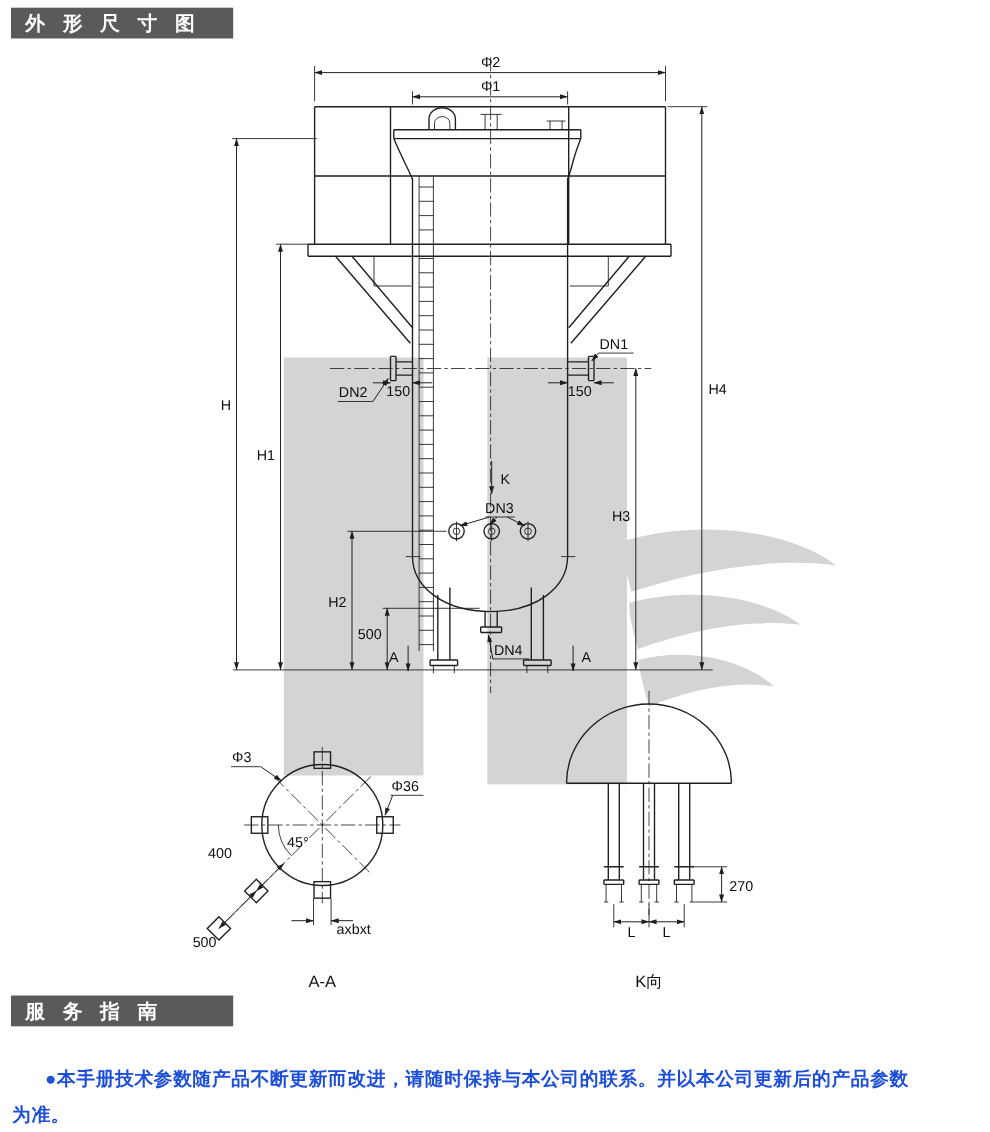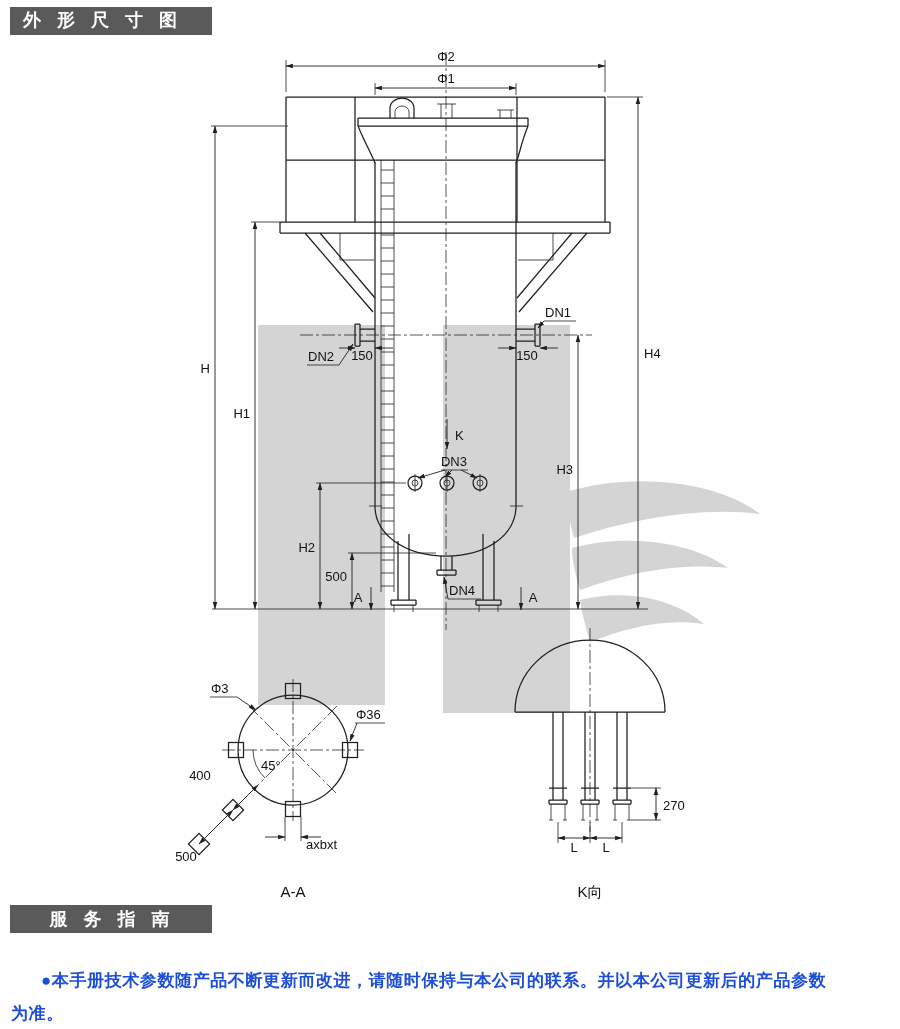--- a/index.html
+++ b/index.html
@@ -1,22 +1,22 @@
 <!DOCTYPE html>
 <html><head>
 <meta charset="utf-8">
 <style>
   html,body{margin:0;padding:0;background:#fff;}
   .page{position:relative;width:900px;height:1029px;background:#fff;overflow:hidden;
         font-family:"Liberation Sans","DejaVu Sans",sans-serif;}
   .bar{position:absolute;left:10px;width:202px;height:28px;background:#5a5a5a;color:#fff;
        font-size:18px;font-weight:bold;line-height:28px;padding-left:13px;letter-spacing:16px;
        box-sizing:border-box;white-space:nowrap;overflow:hidden;}
-  .bar1{top:7px;font-family:Liberation Mono, monospace;}
-  .bar2{top:905px;text-align:center;}
+  .bar1{top:7px;}
+  .bar2{top:905px;}
   .note{position:absolute;left:11px;top:964px;width:824px;font-size:17px;font-weight:bold;
         color:#1d4ed8;line-height:33px;letter-spacing:0.6px;text-indent:30px;}
   svg.draw{position:absolute;left:0;top:0;}
   .ol{stroke:#1f1f1f;stroke-width:1.25;fill:none;}
   .tl{stroke:#1f1f1f;stroke-width:0.8;fill:none;}
   .dim{stroke:#1f1f1f;stroke-width:0.9;fill:none;}
   .cl{stroke:#1f1f1f;stroke-width:0.75;fill:none;stroke-dasharray:13 3 3 3;}
   text{font-family:"Liberation Sans","DejaVu Sans",sans-serif;font-size:13px;fill:#111;}
   text.cap{font-size:15px;}
 </style>

